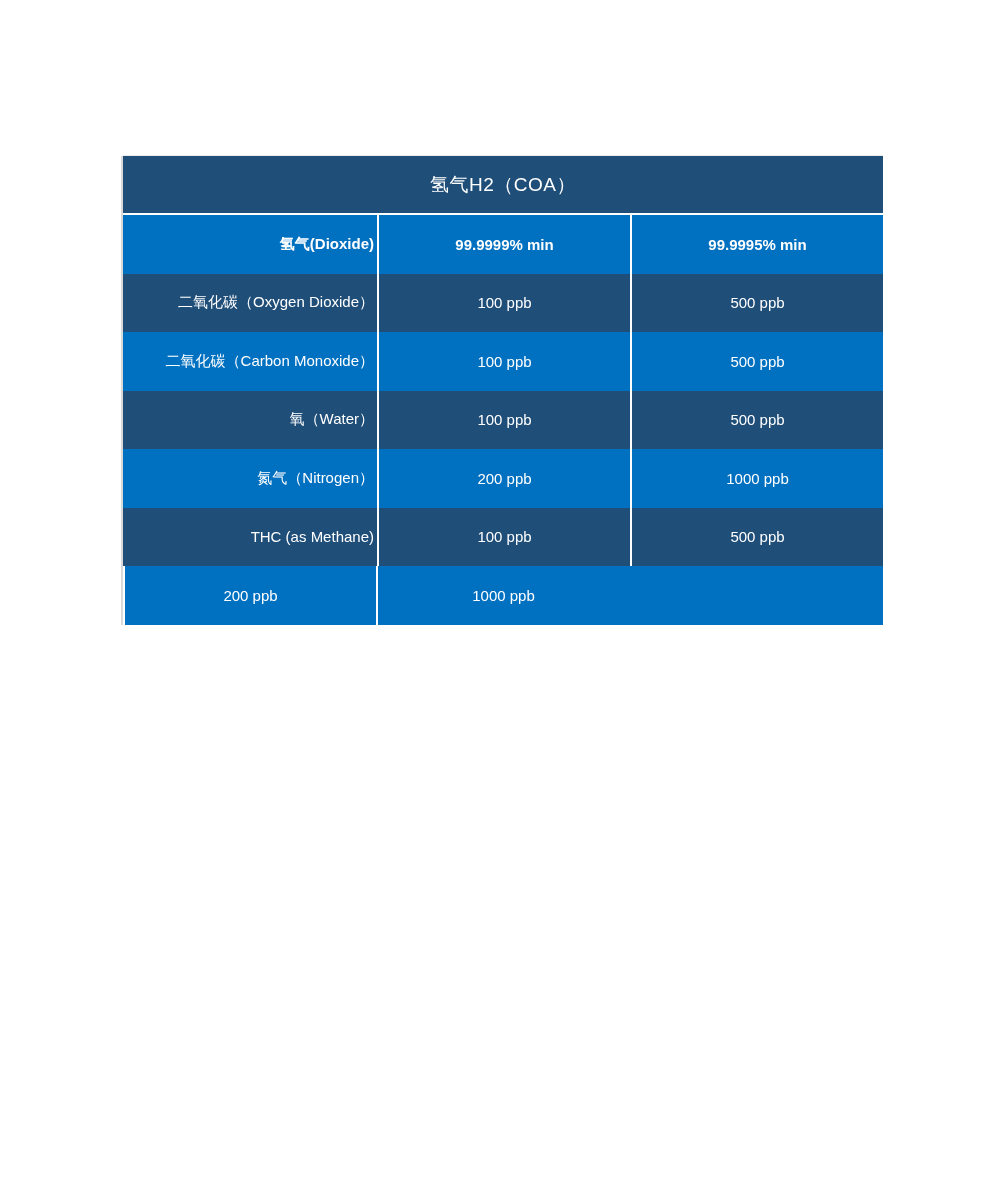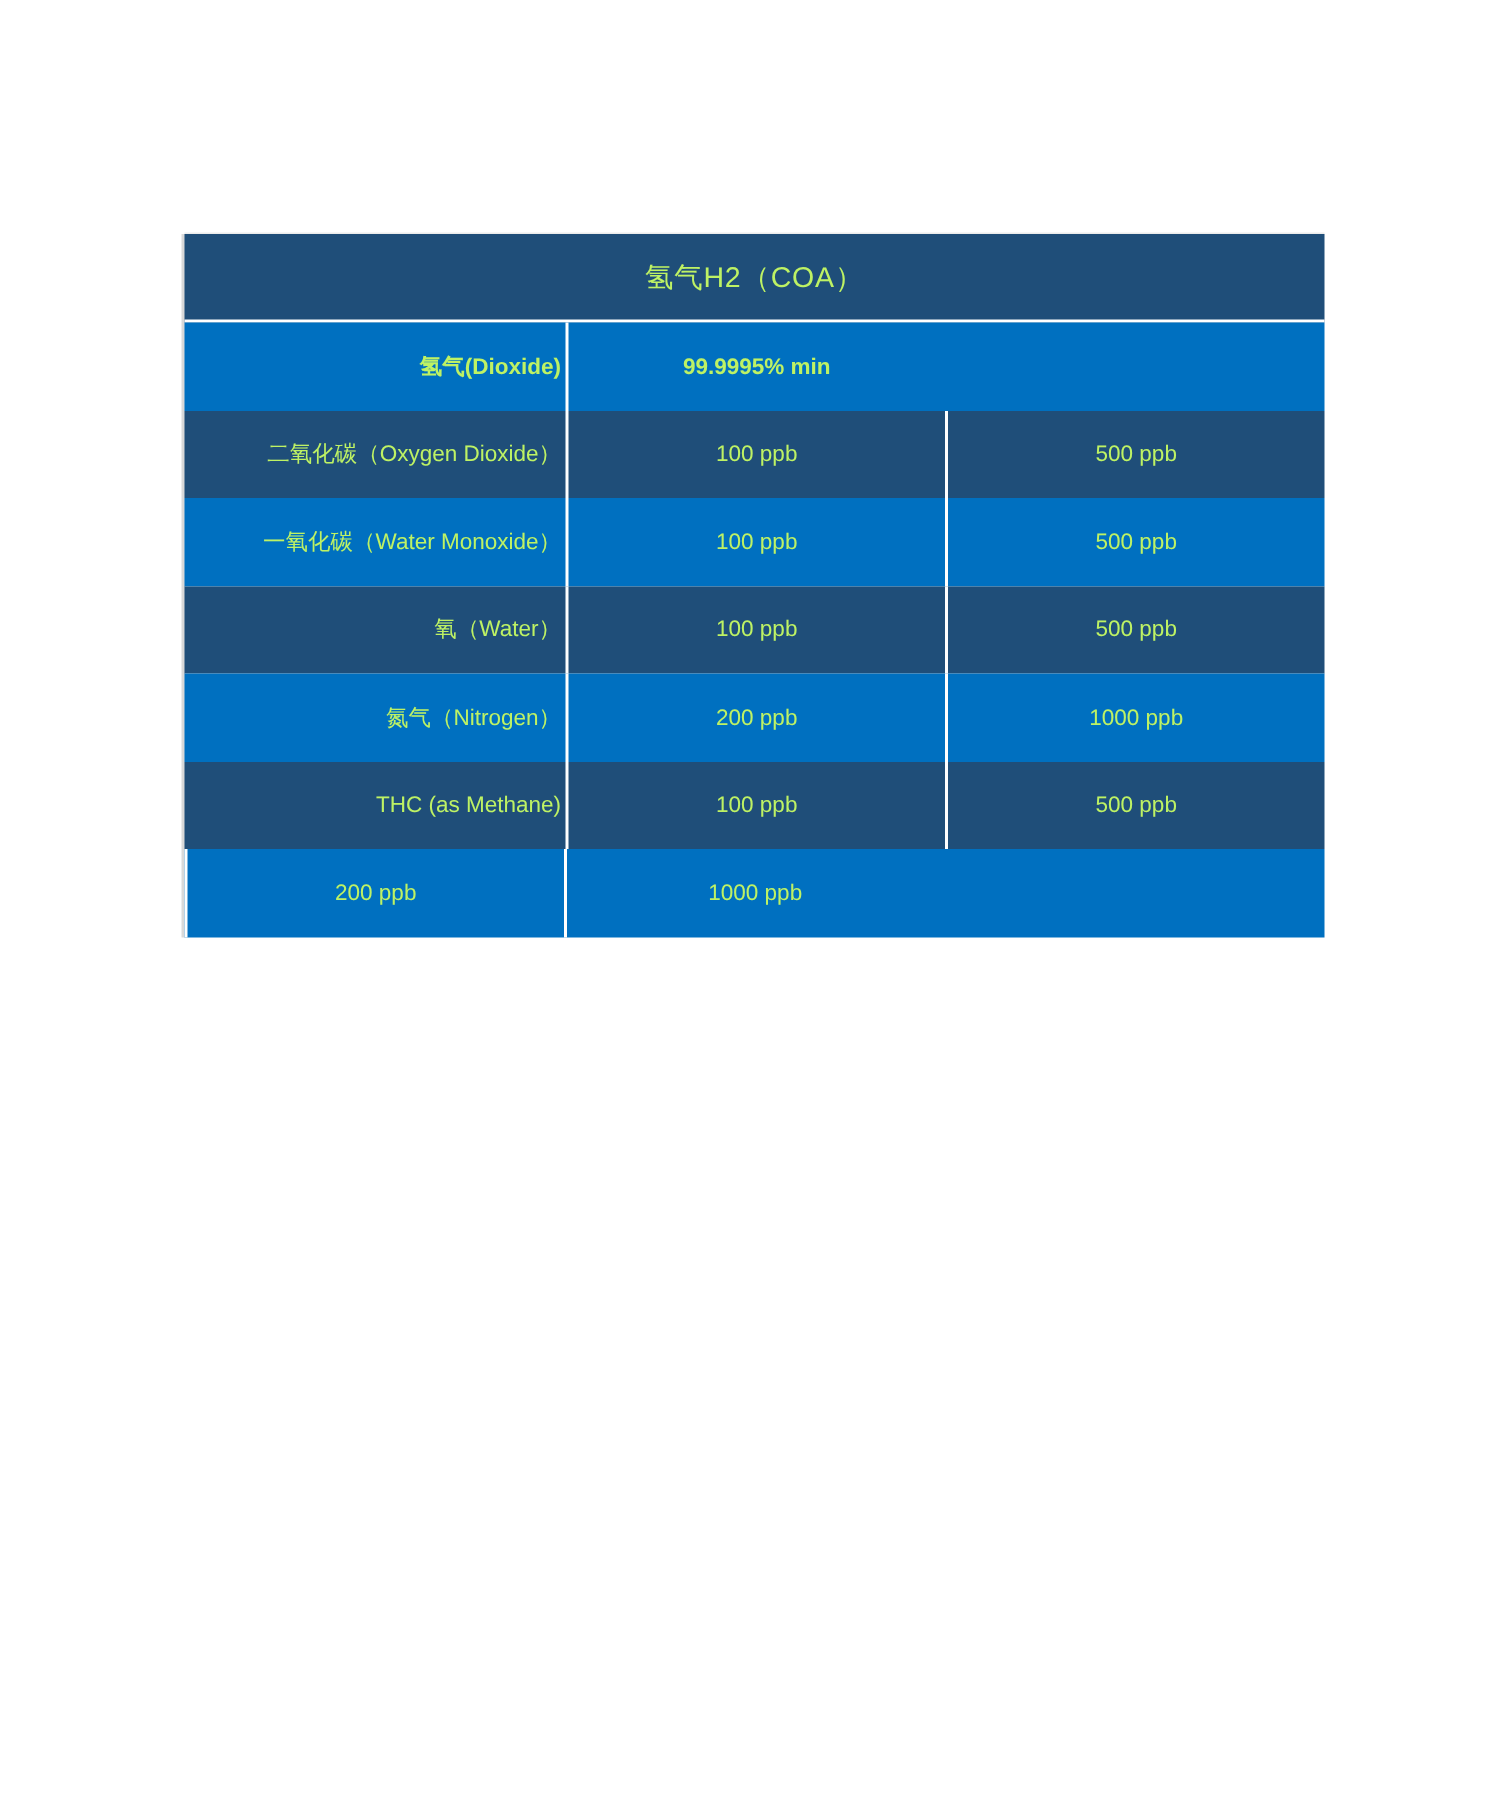--- a/index.html
+++ b/index.html
@@ -10,21 +10,21 @@
     background: #ffffff;
     font-family: "Liberation Sans", "DejaVu Sans", sans-serif;
   }
 
   .coa-table {
     position: absolute;
     left: 123px;
     top: 156px;
     width: 760px;
     box-shadow: -2px 0 0 #d9d9d9, 0 -1px 0 #ececec;
-    color: #bef264;
+    color: #ffffff;
   }
 
   .title-bar {
     height: 57px;
     background: #1F4E79;
     border-bottom: 2px solid #ffffff;
     display: flex;
     align-items: center;
     justify-content: center;
     font-size: 19px;
@@ -67,31 +67,32 @@
 <body>
 
 <div class="coa-table">
 
   <div class="title-bar">
     <span>氢气H2（COA）</span>
   </div>
 
   <div class="t-row bright header-row">
     <div class="cell substance">氢气(Dioxide)</div>
+    <div class="cell value">99.9999% min</div>
     <div class="cell value">99.9995% min</div>
   </div>
 
   <div class="t-row dark">
     <div class="cell substance">二氧化碳（Oxygen Dioxide）</div>
     <div class="cell value">100 ppb</div>
     <div class="cell value">500 ppb</div>
   </div>
 
   <div class="t-row bright">
-    <div class="cell substance">一氧化碳（Water Monoxide）</div>
+    <div class="cell substance">二氧化碳（Carbon Monoxide）</div>
     <div class="cell value">100 ppb</div>
     <div class="cell value">500 ppb</div>
   </div>
 
   <div class="t-row dark">
     <div class="cell substance">氧（Water）</div>
     <div class="cell value">100 ppb</div>
     <div class="cell value">500 ppb</div>
   </div>
 

